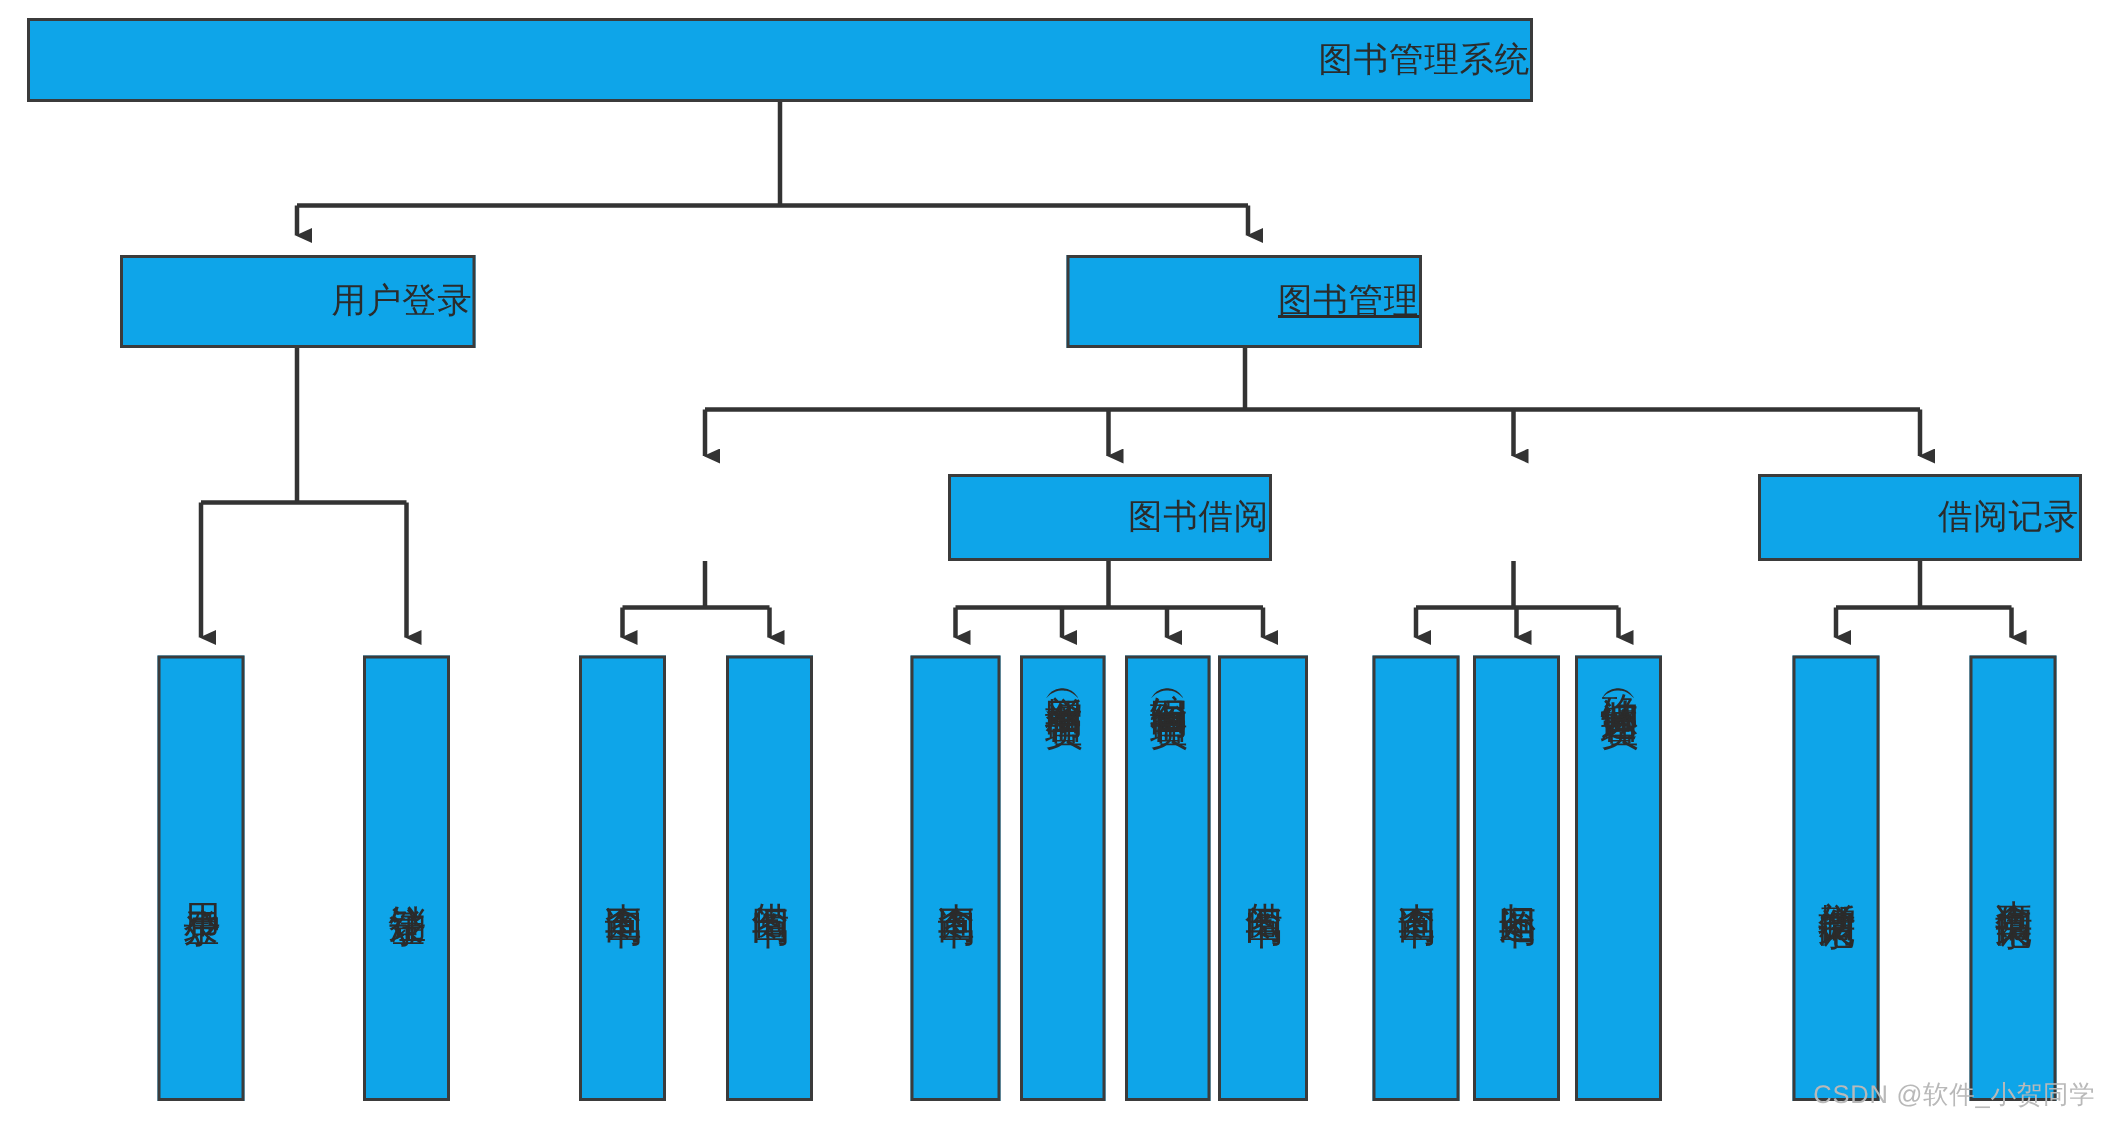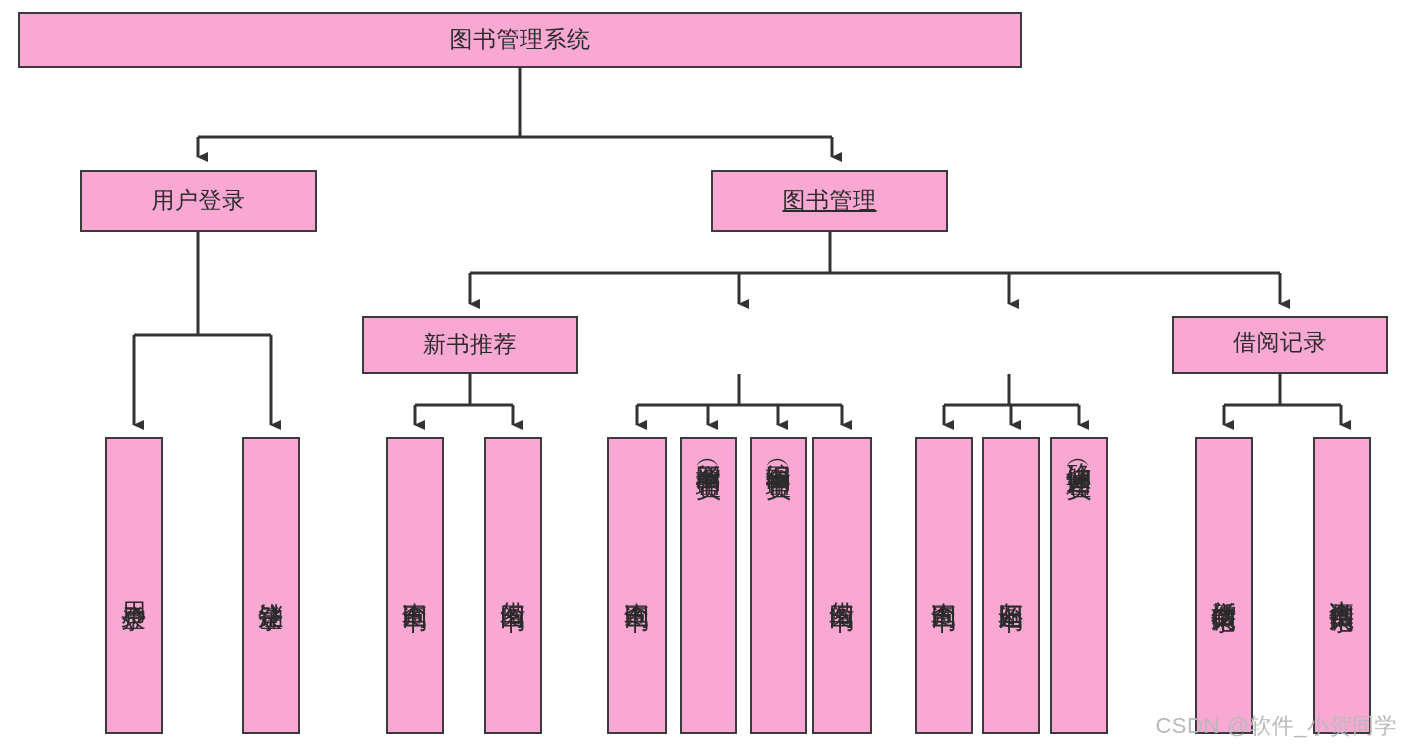--- a/index.html
+++ b/index.html
@@ -24,25 +24,25 @@
     position: absolute;
     left: 0;
     top: 0;
     width: 1405px;
     height: 747px;
     pointer-events: none;
   }
   .node {
     position: absolute;
     box-sizing: border-box;
-    background: #f9a8d4;
+    background: #0ea5e9;
     border: 2.5px solid #3b3b3b;
     display: flex;
     align-items: center;
-    justify-content: center;
+    justify-content: flex-end;
     color: #2b2b2b;
   }
   .node .label {
     display: block;
     text-align: center;
     line-height: 1.18;
     letter-spacing: 0.5px;
   }
   .node.horizontal .label {
     writing-mode: horizontal-tb;
@@ -67,21 +67,21 @@
     align-items: flex-start;
   }
   .node.vertical.centered {
     align-items: center;
     padding-top: 0;
   }
   #watermark {
     position: absolute;
     right: 8px;
     bottom: 6px;
-    font-size: 22px;
+    font-size: 17px;
     color: #b9b9b9;
     letter-spacing: 0.5px;
     white-space: nowrap;
     user-select: none;
     margin-left: 41px;
   }
 </style>
 </head>
 <body>
 
@@ -142,27 +142,27 @@
   </div>
 
   <div class="node horizontal" style="left:80px; top:170px; width:237px; height:62px;">
     <span class="label">用户登录</span>
   </div>
 
   <div class="node horizontal" style="left:711px; top:170px; width:237px; height:62px;text-decoration:underline;">
     <span class="label">图书管理</span>
   </div>
 
-  <div class="node horizontal" style="left:362px; top:316px; width:216px; height:58px;">
-    <span class="label">新书推荐</span>
-  </div>
-
-
-
-  <div class="node horizontal" style="left:1172px; top:316px; width:216px; height:58px;font-family:Liberation Mono, monospace;">
+
+  <div class="node horizontal" style="left:632px; top:316px; width:216px; height:58px;">
+    <span class="label">图书借阅</span>
+  </div>
+
+
+  <div class="node horizontal" style="left:1172px; top:316px; width:216px; height:58px;">
     <span class="label">借阅记录</span>
   </div>
 
   <div class="node vertical centered" style="left:105px; top:437px; width:58px; height:297px;">
     <span class="label">用户登录</span>
   </div>
 
   <div class="node vertical centered" style="left:242px; top:437px; width:58px; height:297px;">
     <span class="label">注销登录</span>
   </div>

